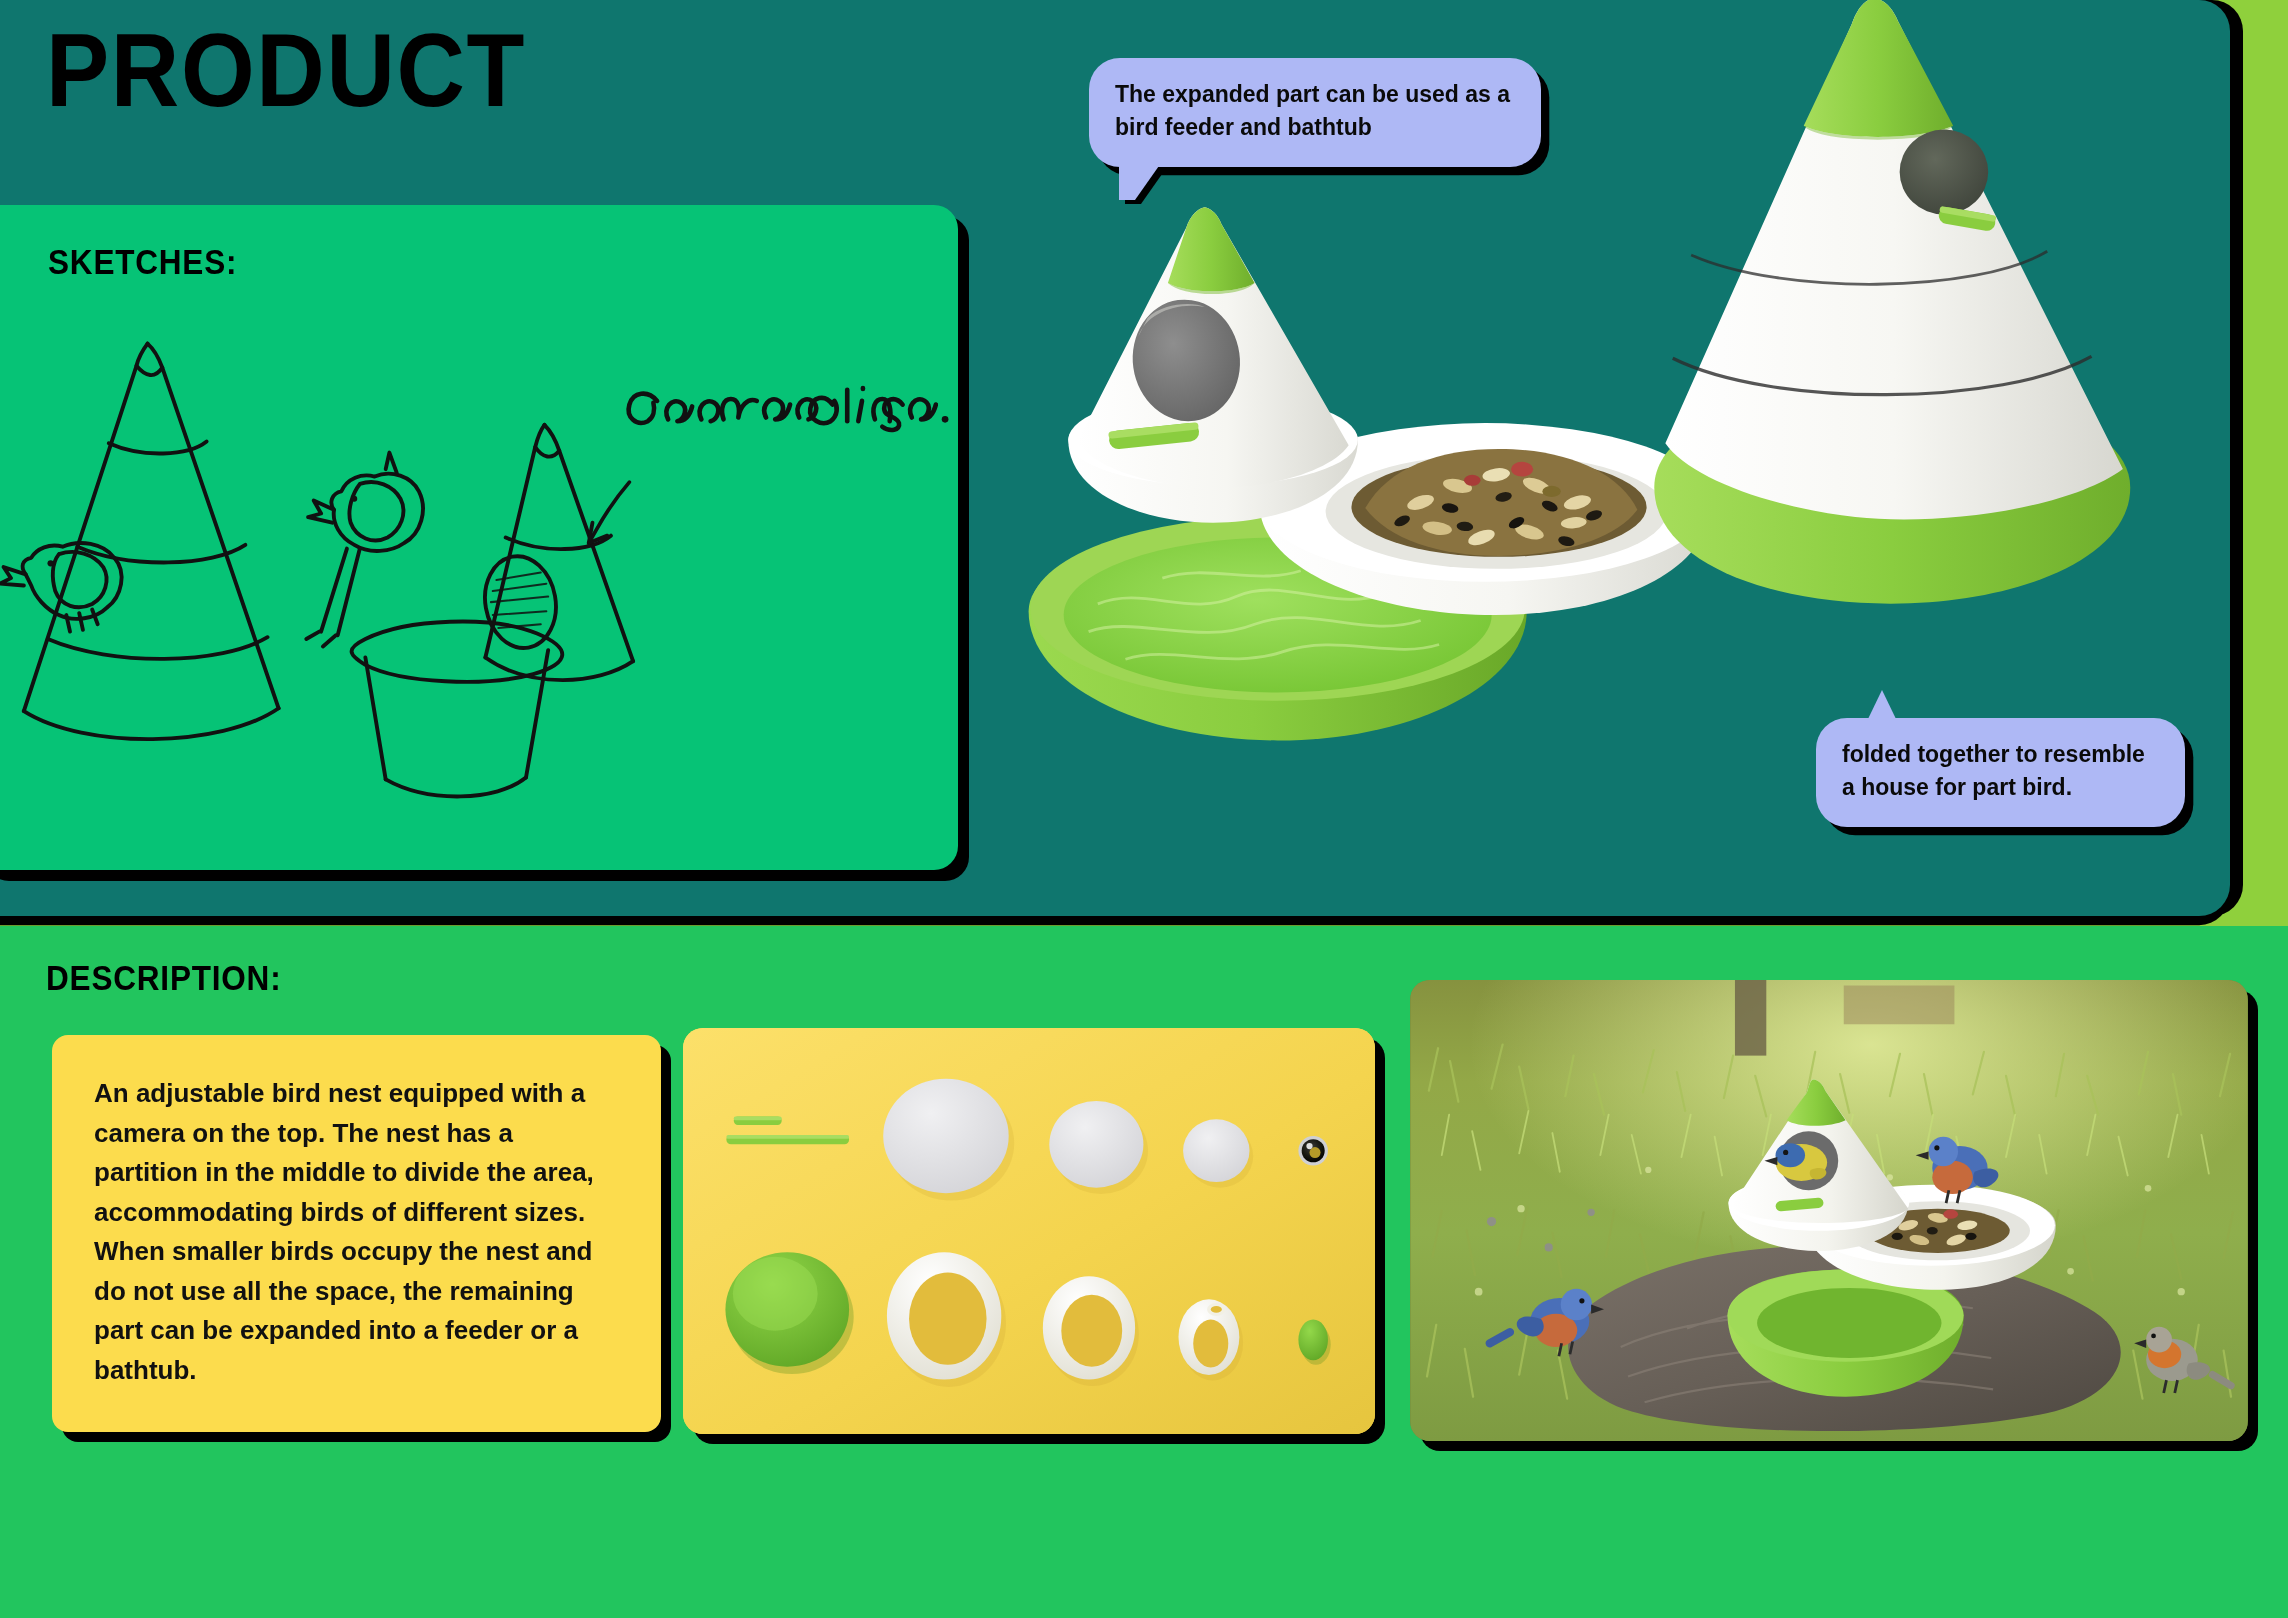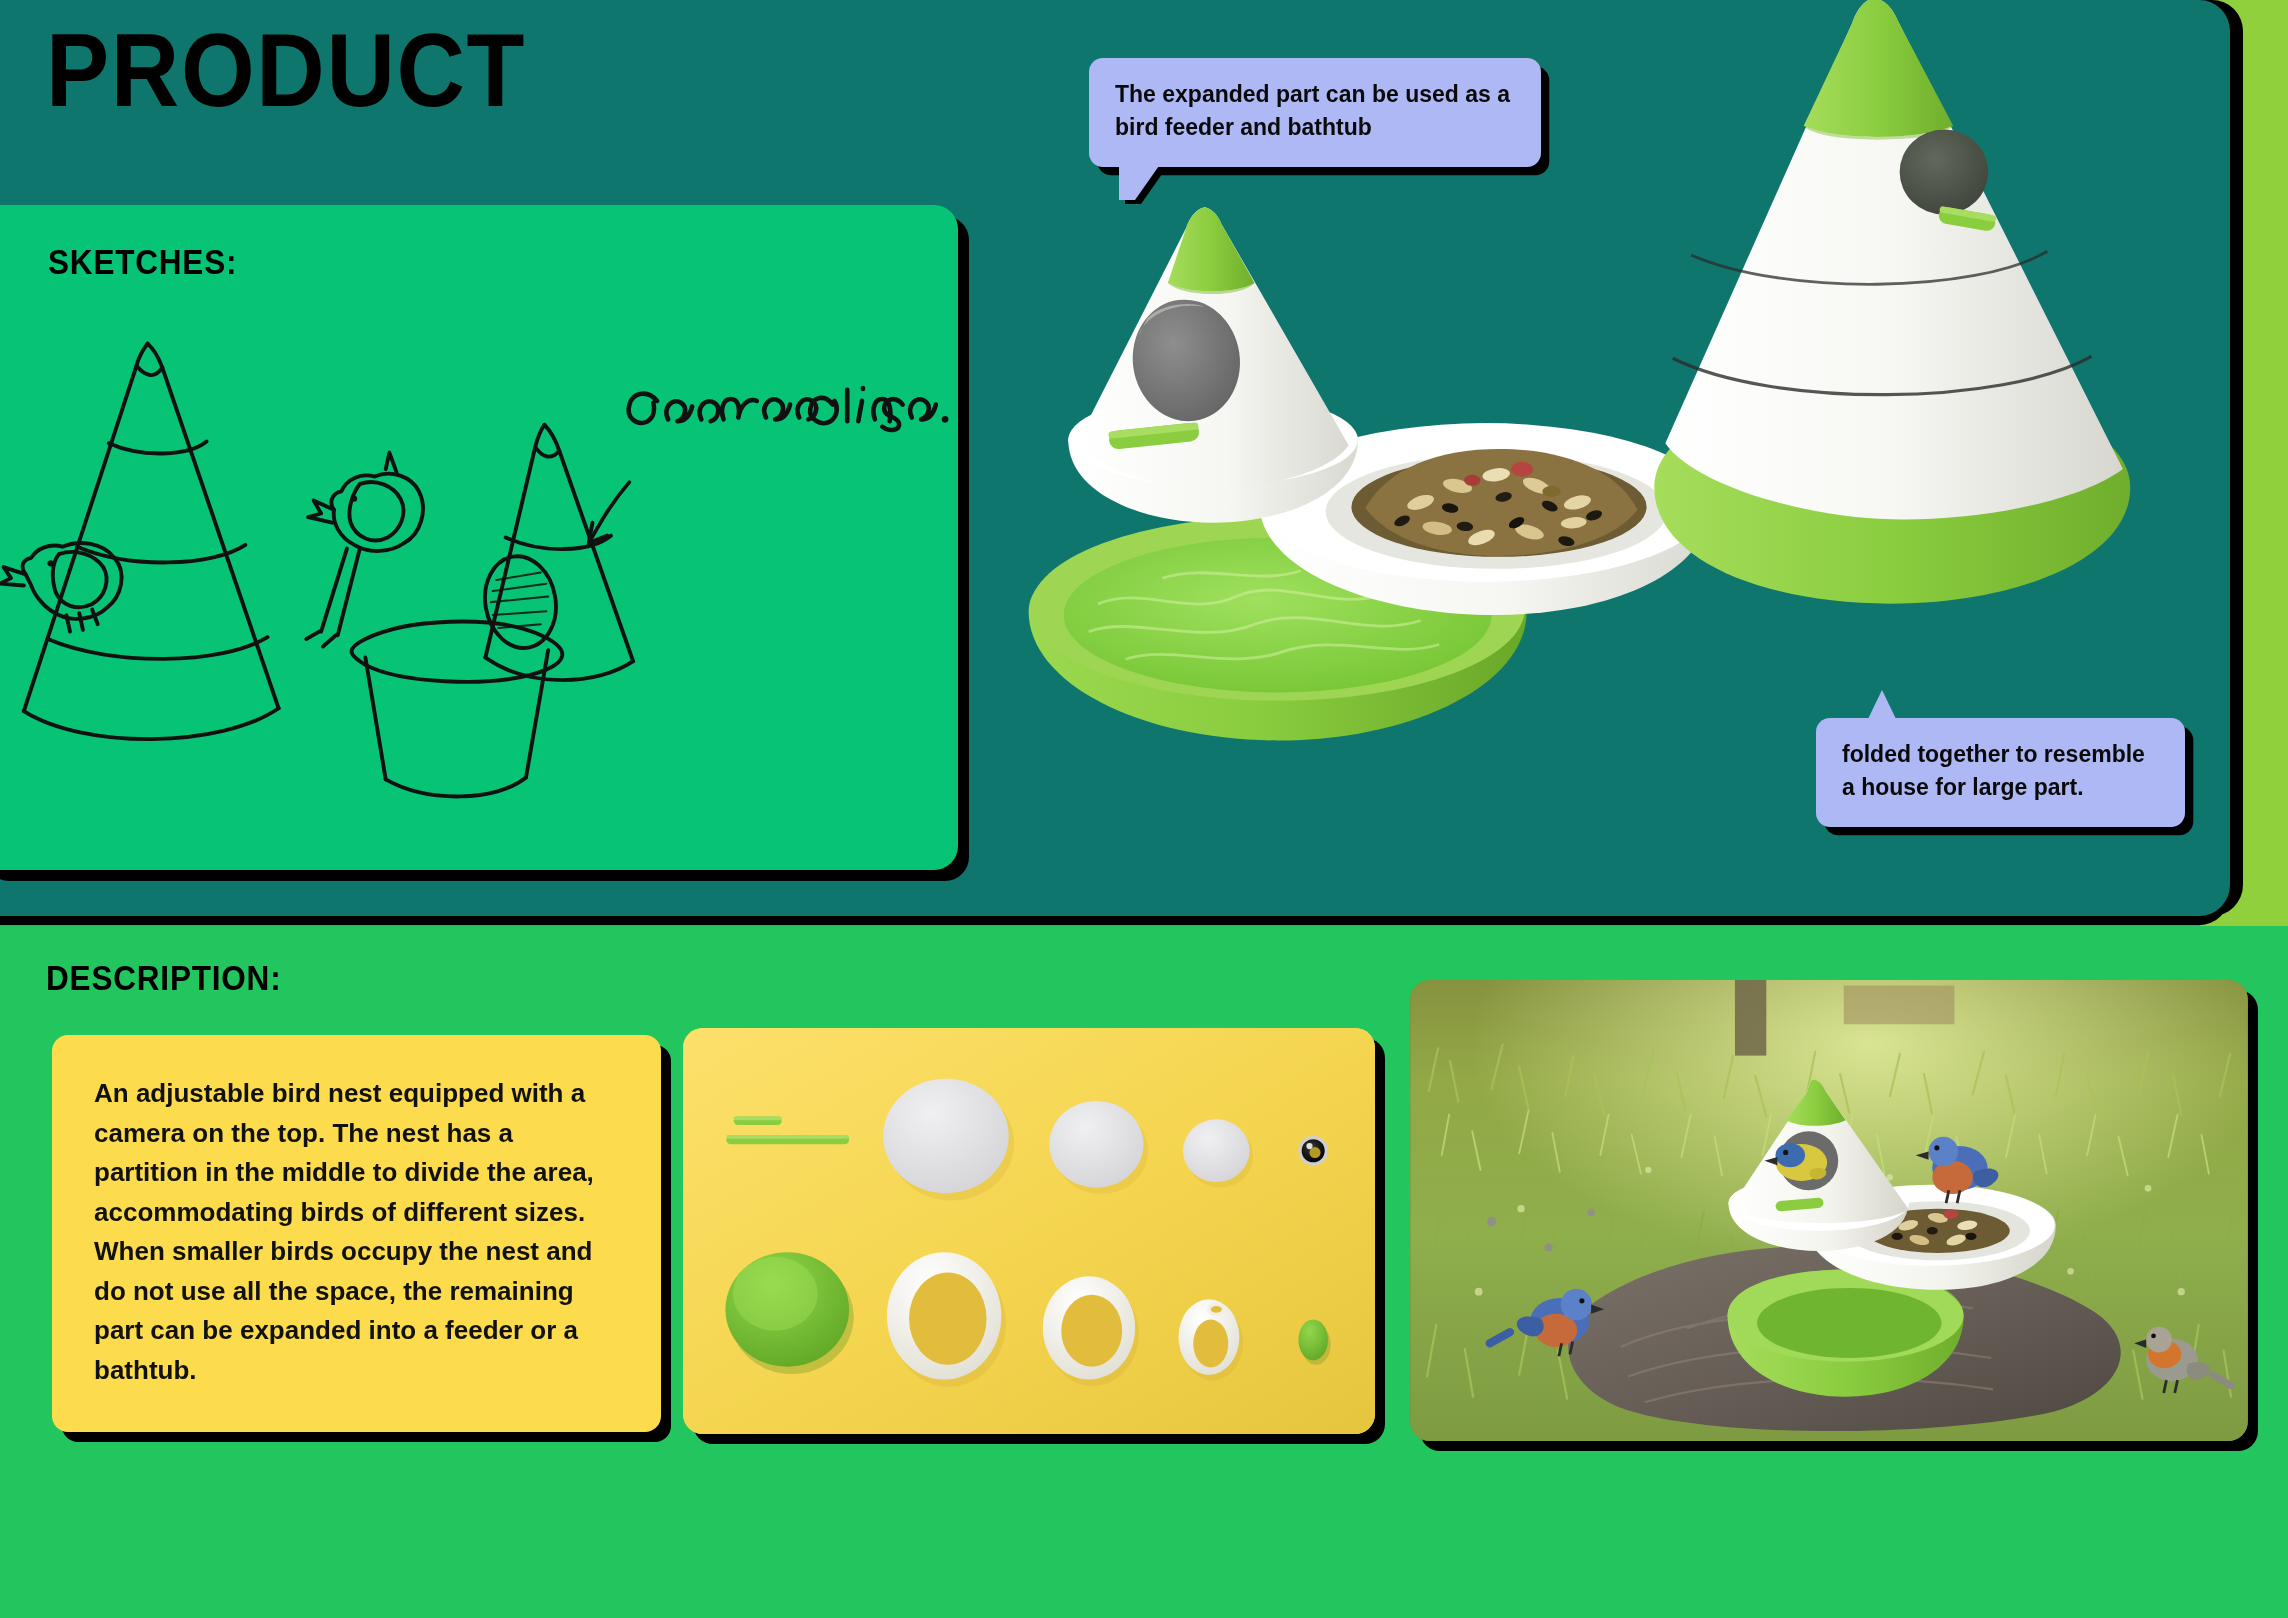--- a/index.html
+++ b/index.html
@@ -35,21 +35,21 @@
   #sketches-label{
     position:absolute; left:74px; top:37px;
     font-size:35px; font-weight:700; letter-spacing:0.9px; color:#000;
     font-family:"Liberation Sans Narrow","Liberation Sans",sans-serif;
     transform:scaleX(.9); transform-origin:left top;
   }
   #sketch-svg{ position:absolute; left:0; top:0; width:984px; height:665px; }
 
   
   .bubble-blue{
-    position:absolute; background:#AEB8F5; border-radius:14px;
+    position:absolute; background:#AEB8F5; border-radius:31px;
     box-shadow:8.3px 8.3px 0 #000;
     padding:20px 24px 22px 26px;
     font-size:23px; font-weight:700; line-height:1.45; color:#0a0a0a;
     font-family:"Liberation Sans Narrow","Liberation Sans",sans-serif;
   }
   #bubble-feeder{ left:1089px; top:58px; width:452px; }
   #bubble-feeder .tail{
     position:absolute; left:29.5px; bottom:-33px; width:0; height:0;
     border-left:16.6px solid #AEB8F5; border-right:26px solid transparent;
     border-top:37px solid #AEB8F5;
@@ -300,21 +300,21 @@
     </svg>
   </div>
 
   <div class="bubble-blue" id="bubble-feeder">
     <span>The expanded part can be used as a bird feeder and bathtub</span>
     <div class="tail"></div>
   </div>
 
   <div class="bubble-blue" id="bubble-house">
     <div>folded together to resemble</div>
-    <div>a house for large part.</div>
+    <div>a house for part bird.</div>
     <div class="tail"></div>
   </div>
 </div>
 
 <div id="bottom-section">
 
   <div id="description-label">DESCRIPTION:</div>
 
   <div class="yellow-card" id="desc-card">
     <div id="desc-text">An adjustable bird nest equipped with a camera on the top. The nest has a partition in the middle to divide the area, accommodating birds of different sizes. When smaller birds occupy the nest and do not use all the space, the remaining part can be expanded into a feeder or a bathtub.</div>

